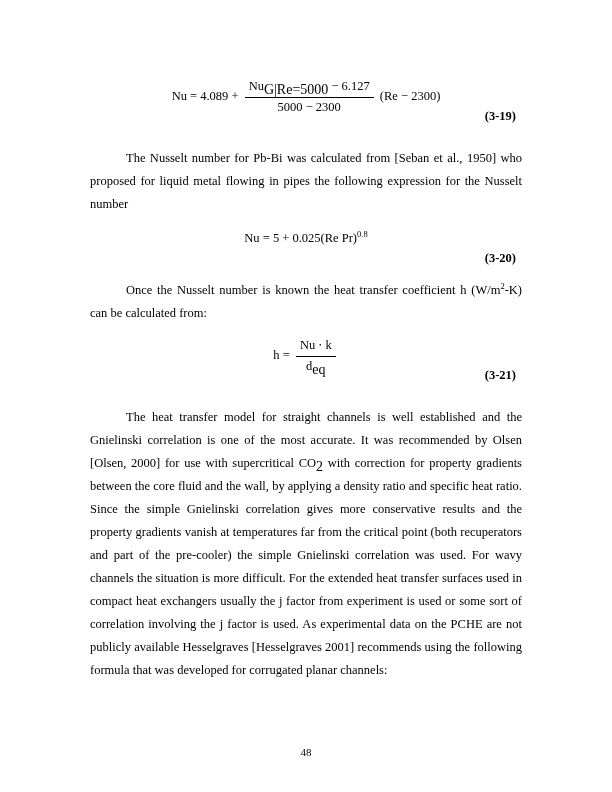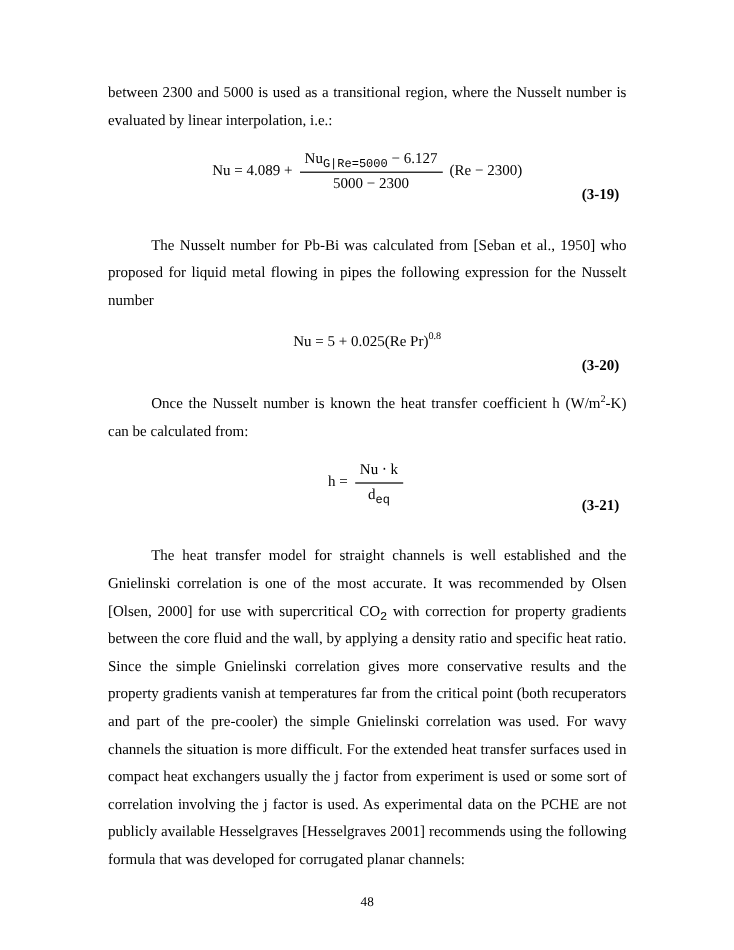--- a/index.html
+++ b/index.html
@@ -23,21 +23,21 @@
     top: 66px;
     width: 432px;
   }
   .para {
     font-size: 12.5px;
     line-height: 23px;
     text-align: justify;
     margin-bottom: 9px;
   }
   .para.indent { text-indent: 36px; margin-top: 32px; }
-  sub { font-size: 10px; line-height: 0; font-family: Liberation Mono, monospace; }
+  sub { font-size: 14px; line-height: 0; }
   sup { font-size: 8.5px; line-height: 0; }
   .equation-row {
     position: relative;
     text-align: center;
     font-size: 12.5px;
     margin: 15px 0 13px 0;
     line-height: 1.25;
   }
   .equation-row.tall { margin: 13px 0 11px 0; }
   .eq-label {
@@ -72,21 +72,20 @@
     text-align: center;
     font-size: 11px;
   }
 </style>
 </head>
 <body>
 
 <div class="page">
   <div class="content">
 
-    <p class="para"><span>between 2300 and 5000 is used as a transitional region, where the Nusselt number is evaluated by linear interpolation, i.e.:</span></p>
 
     <div class="equation-row tall">
       <span>Nu = 4.089 +</span>
       <span class="frac"><span class="num"><span>Nu</span><sub>G|Re=5000</sub><span> − 6.127</span></span><span class="den">5000 − 2300</span></span>
       <span>(Re − 2300)</span>
       <span class="eq-label">(3-19)</span>
     </div>
 
 
     <p class="para indent"><span>The Nusselt number for Pb-Bi was calculated from [Seban et al., 1950] who proposed for liquid metal flowing in pipes the following expression for the Nusselt number</span></p>

